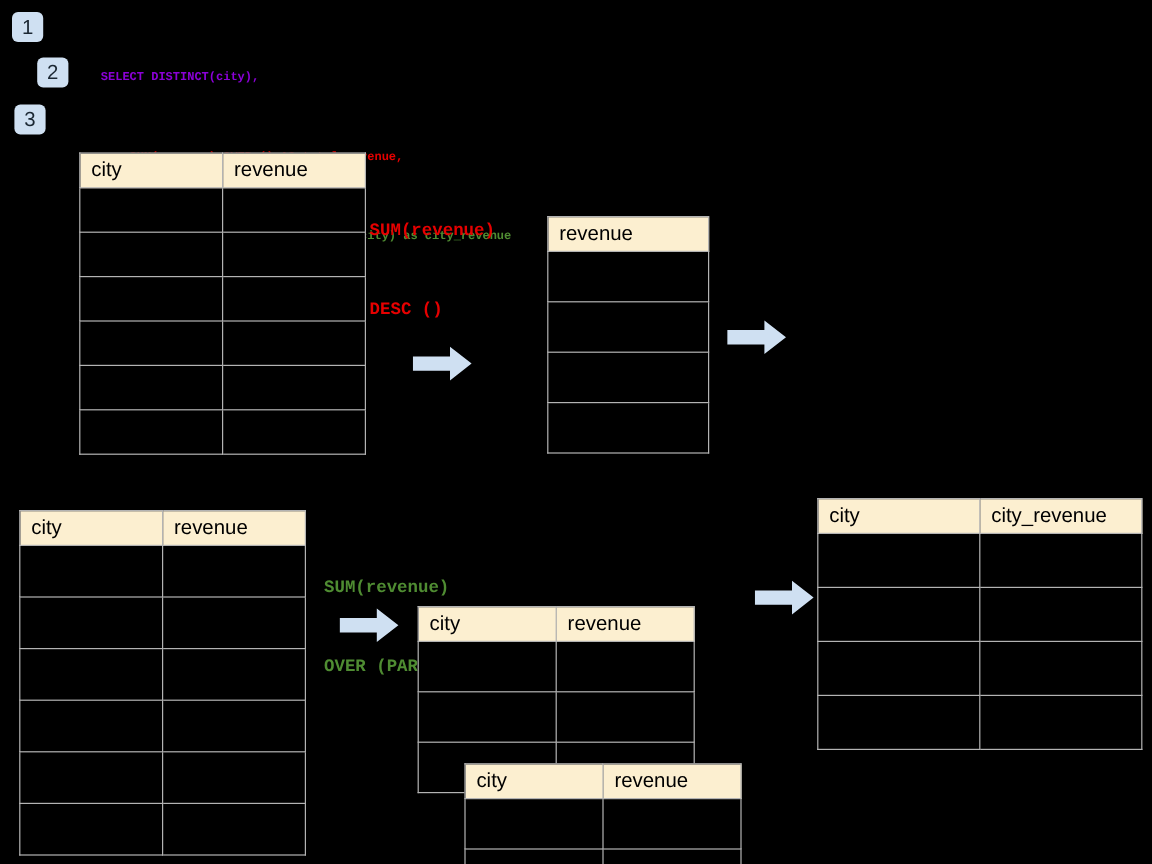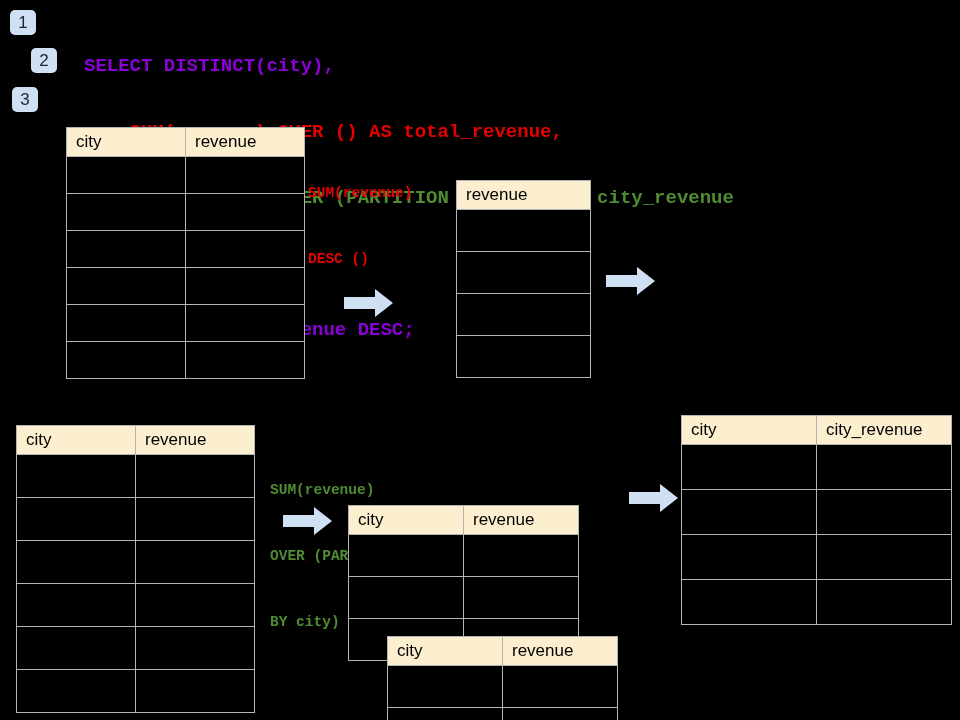--- a/index.html
+++ b/index.html
@@ -28,21 +28,21 @@
     text-align: center;
     width: 26px;
     height: 25px;
     font-weight: 400;
   }
 
   
   .sql-block {
     position: absolute;
     font-family: "Liberation Mono", monospace;
-    font-size: 19px;
+    font-size: 10px;
     line-height: 22px;
     white-space: pre;
     font-weight: bold;
     letter-spacing: 0px;
     text-decoration: underline;
   }
   .sql-line { white-space: pre; }
   .c-purple { color: #8b00d7; }
   .c-red    { color: #e60000; }
   .c-green  { color: #4f8c32; }
@@ -116,21 +116,20 @@
 
 
   <div class="annot c-red" style="left:308px; top:138px;">
     <div>SUM(revenue)</div>
     <div>DESC ()</div>
   </div>
 
   <div class="annot c-green" style="left:270px; top:435px;">
     <div>SUM(revenue)</div>
     <div>OVER (PARTITION</div>
-    <div>BY city)</div>
   </div>
 
   <table class="tbl" style="left:66px; top:127px; width:238px;">
     <colgroup>
         <col style="width:119px">
         <col style="width:119px">
       </colgroup>
     <thead>
       <tr>
         <th>city</th>

